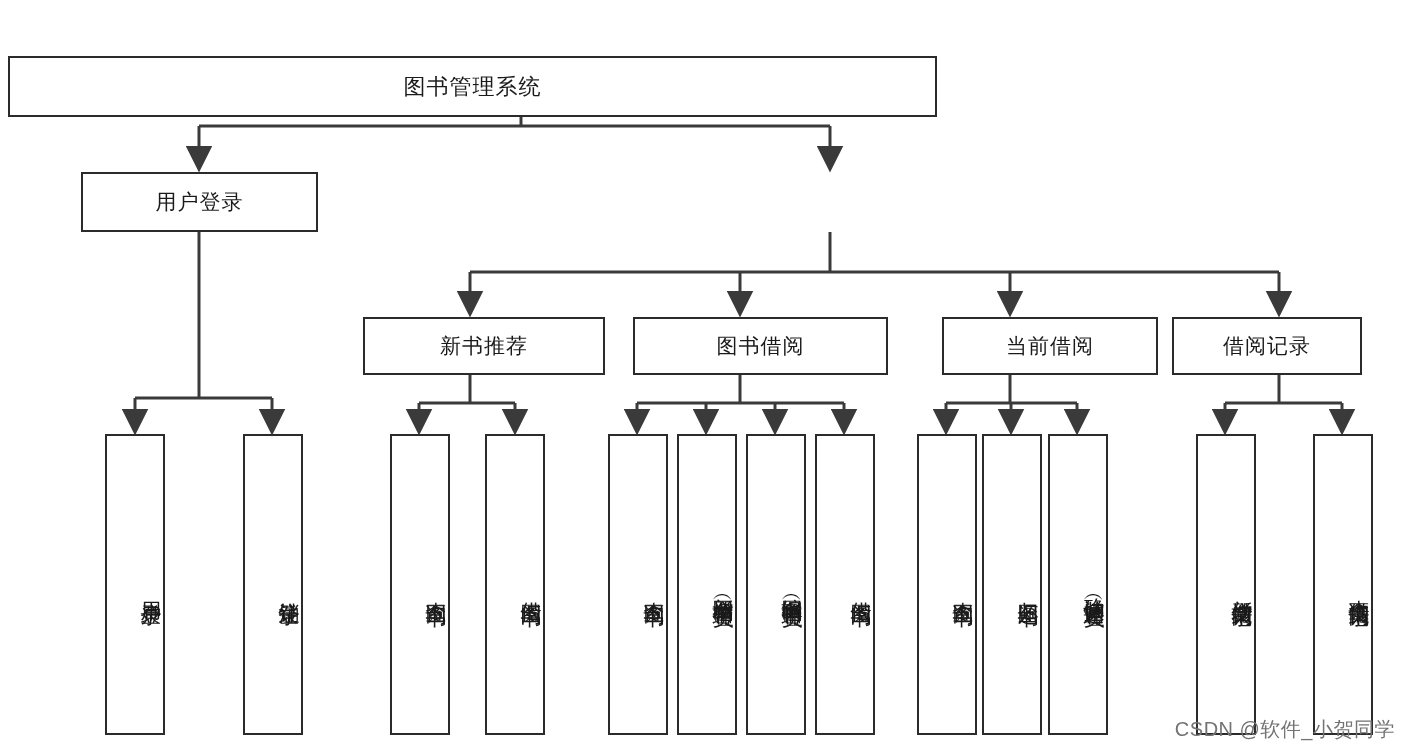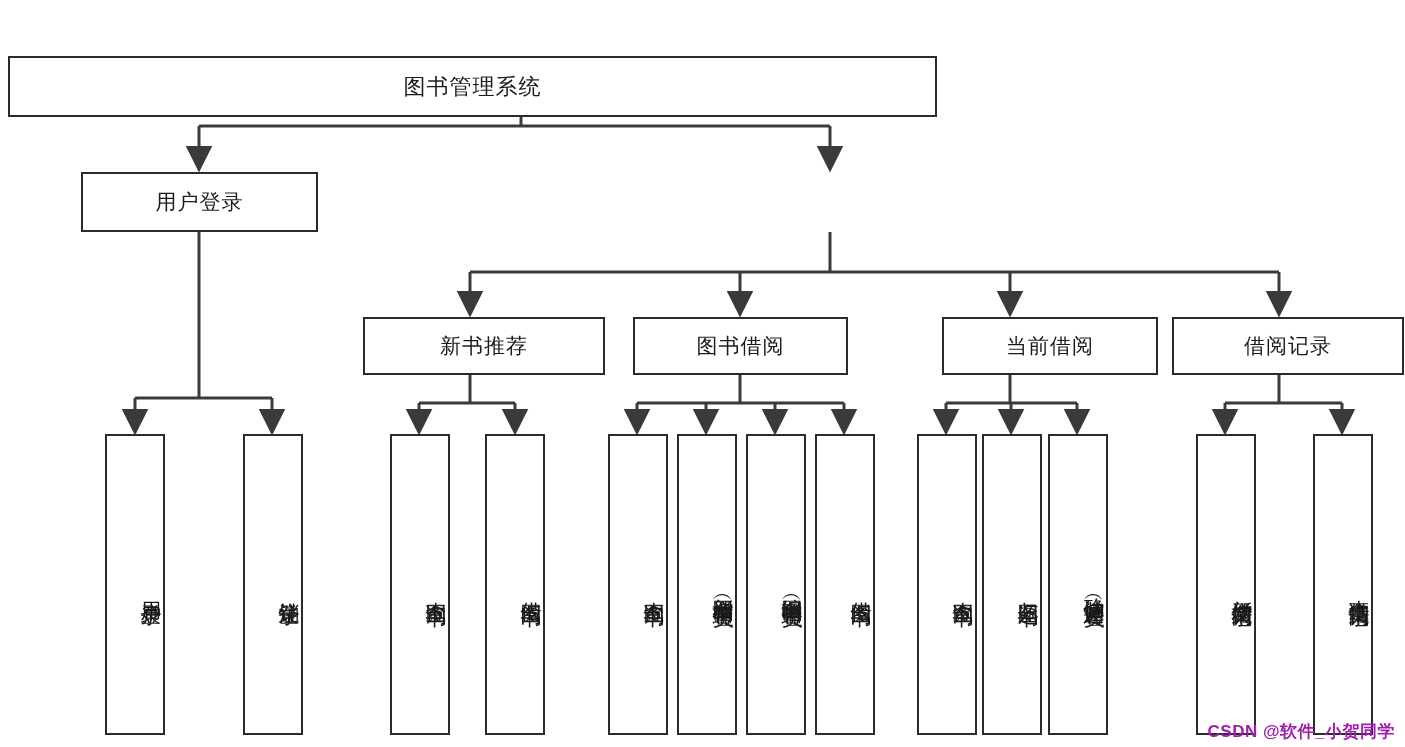--- a/index.html
+++ b/index.html
@@ -55,26 +55,25 @@
     display: block;
     max-height: 100%;
   }
   .node-box.root {
     font-size: 22px;
   }
   .watermark {
     position: absolute;
     right: 10px;
     bottom: 4px;
-    font-size: 17px;
-    color: #a21caf;
+    font-size: 20px;
+    color: #737373;
     letter-spacing: 0.5px;
     white-space: nowrap;
     user-select: none;
-    font-weight: bold;
   }
 </style>
 </head>
 <body>
 
 <div id="diagram-root">
 
   <svg id="tree-svg" viewBox="0 0 1405 747">
     <defs>
       <marker id="arrow" viewBox="0 0 12 12" refX="10" refY="6" markerWidth="9" markerHeight="9" orient="auto-start-reverse">
@@ -131,29 +130,29 @@
 
   <div class="node-box horizontal" style="left:81px; top:172px; width:237px; height:60px;">
     <span class="node-text">用户登录</span>
   </div>
 
 
   <div class="node-box horizontal" style="left:363px; top:317px; width:242px; height:58px;">
     <span class="node-text">新书推荐</span>
   </div>
 
-  <div class="node-box horizontal" style="left:633px; top:317px; width:215px; height:58px;">
+  <div class="node-box horizontal" style="left:633px; top:317px; width:255px; height:58px;">
     <span class="node-text">图书借阅</span>
   </div>
 
   <div class="node-box horizontal" style="left:902px; top:317px; width:216px; height:58px;margin-left:40px;">
     <span class="node-text">当前借阅</span>
   </div>
 
-  <div class="node-box horizontal" style="left:1172px; top:317px; width:232px; height:58px;">
+  <div class="node-box horizontal" style="left:1172px; top:317px; width:190px; height:58px;">
     <span class="node-text">借阅记录</span>
   </div>
 
   <div class="node-box vertical" style="left:105px; top:434px; width:60px; height:301px;">
     <span class="node-text">用户登录</span>
   </div>
 
   <div class="node-box vertical" style="left:243px; top:434px; width:60px; height:301px;">
     <span class="node-text">注销登录</span>
   </div>

